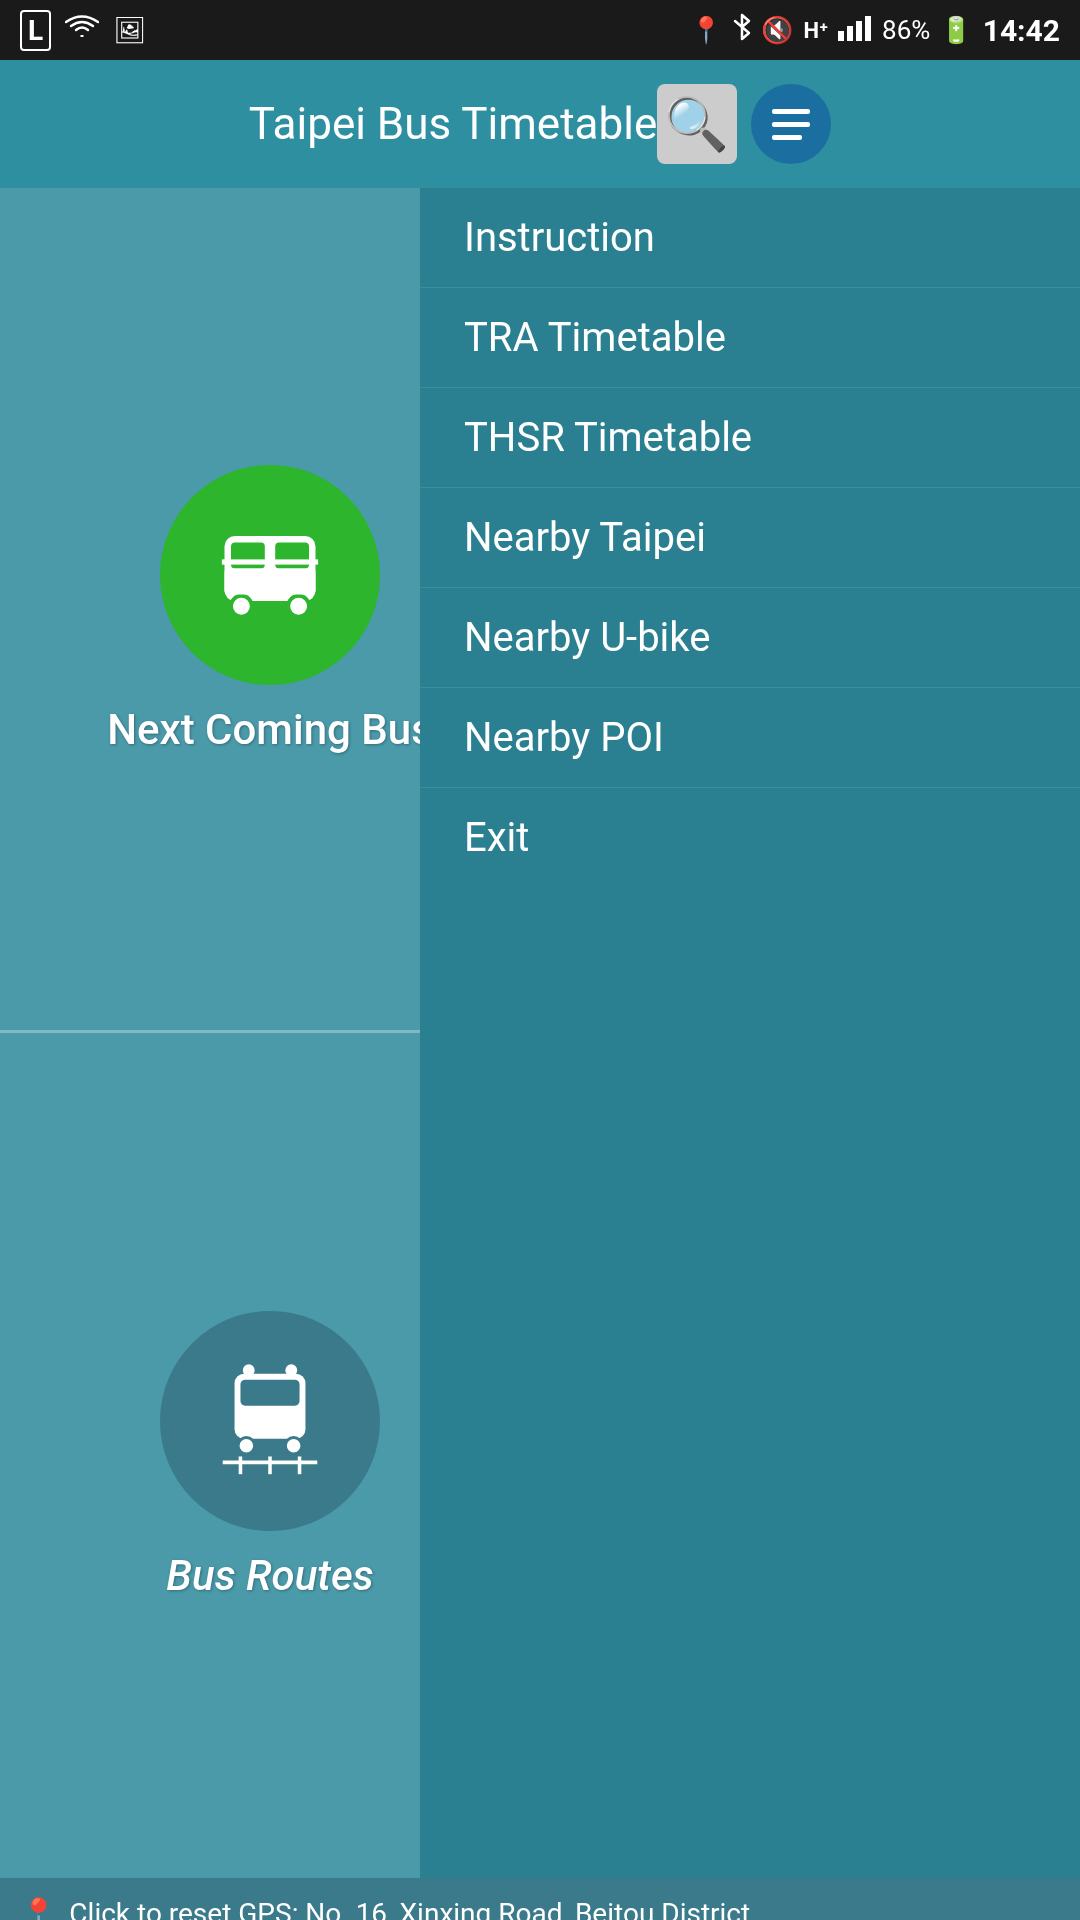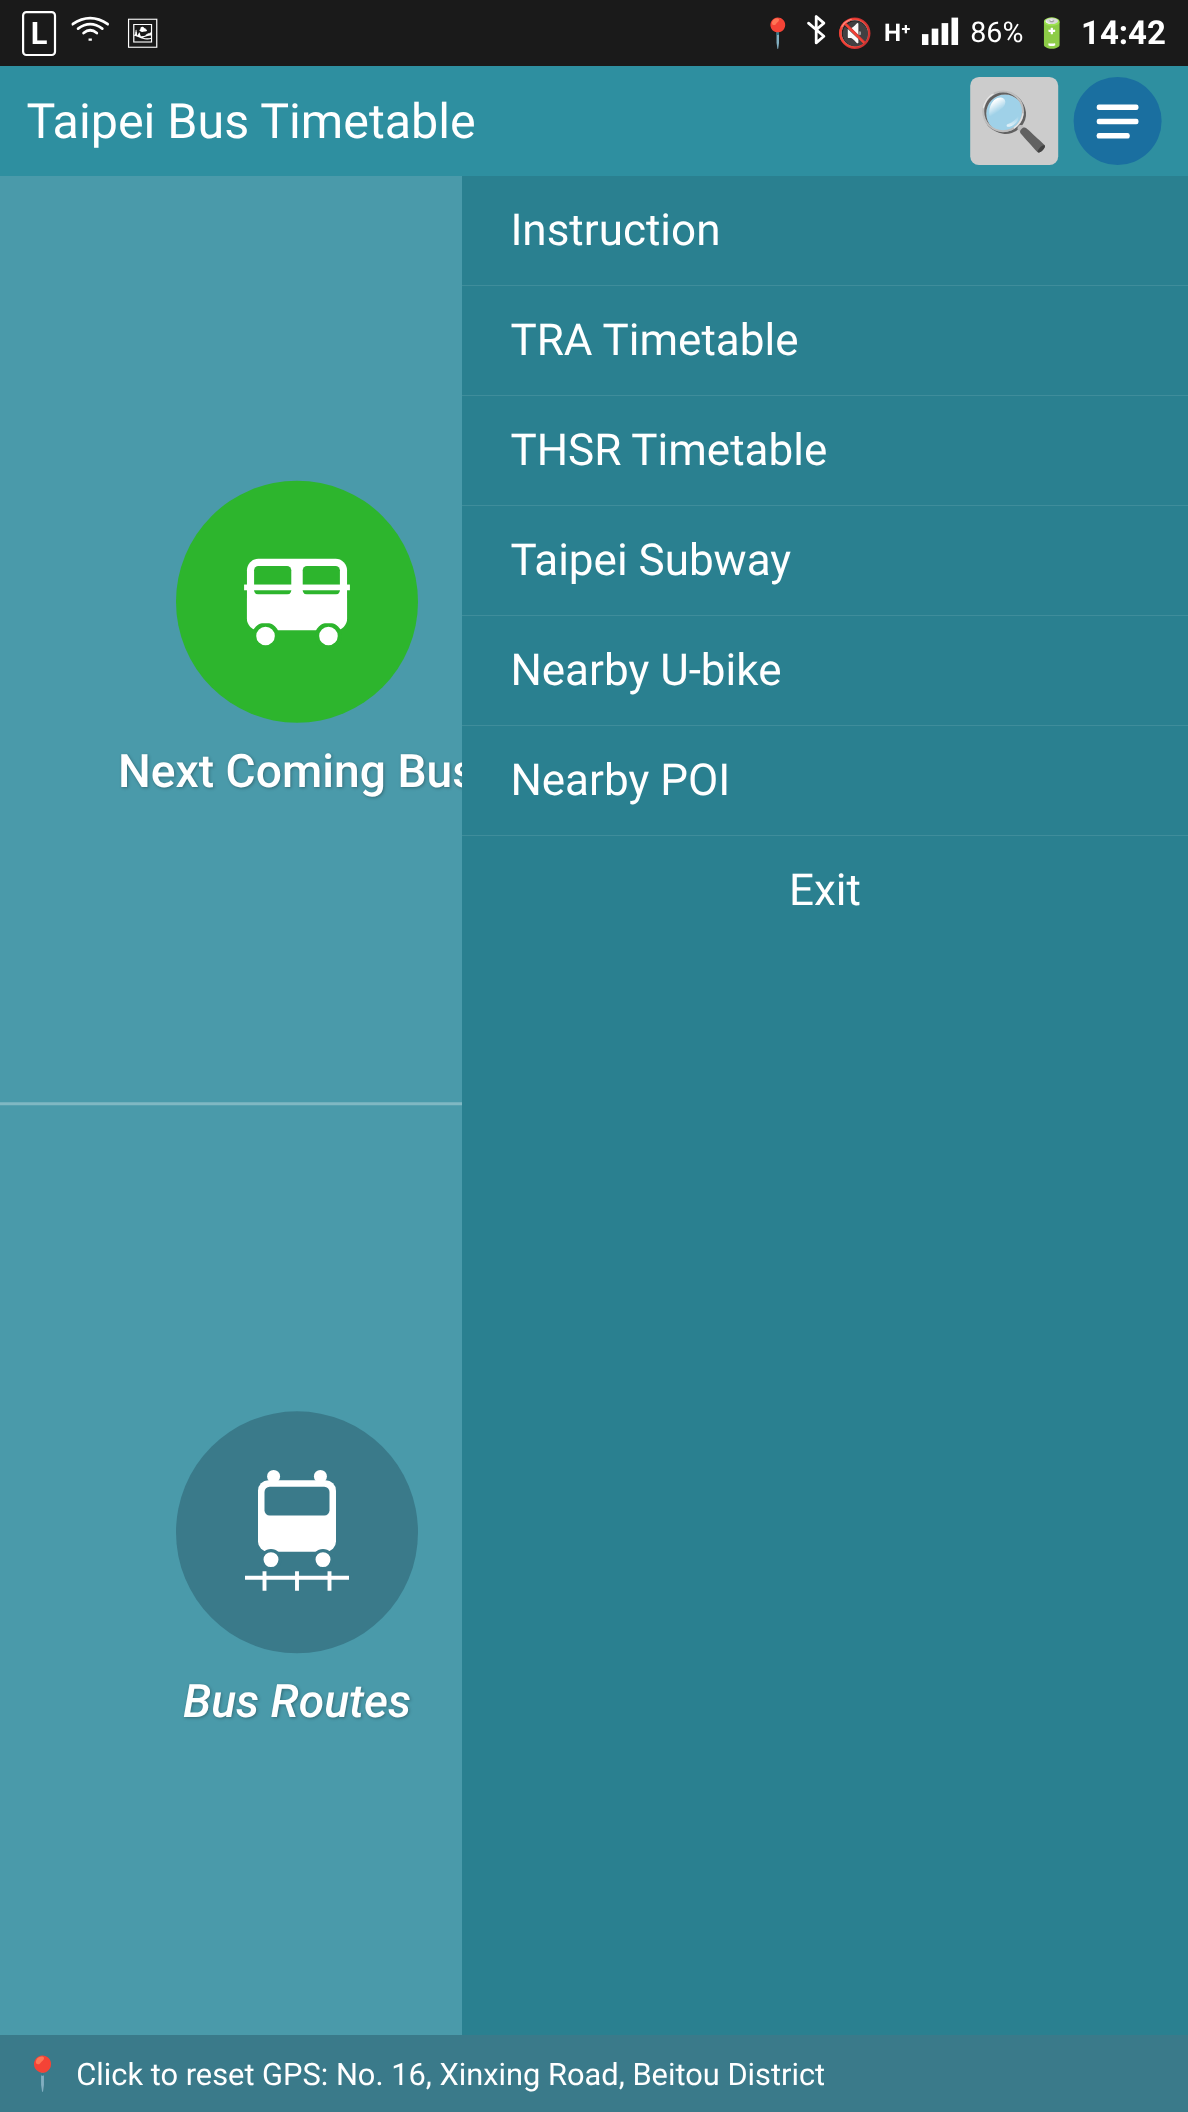--- a/index.html
+++ b/index.html
@@ -36,25 +36,25 @@
       font-size: 26px;
     }
     .status-time {
       font-size: 30px;
       font-weight: bold;
     }
 
     
     .app-bar {
       width: 100%;
-      height: 100px;
+      height: 128px;
       background: #2e8fa0;
       display: flex;
       align-items: center;
-      justify-content: space-between;
+      justify-content: center;
       padding: 0 24px;
     }
     .app-title {
       color: white;
       font-size: 44px;
       font-weight: 400;
     }
     .app-bar-icons {
       display: flex;
       align-items: center;
@@ -187,21 +187,20 @@
     }
     .dropdown-item {
       padding: 26px 44px;
       color: white;
       font-size: 40px;
       cursor: pointer;
       border-bottom: 1px solid rgba(255,255,255,0.1);
     }
     .dropdown-item:last-child {
       border-bottom: none;
-      text-align: center;
     }
 
     
     .status-footer {
       width: 100%;
       height: 70px;
       background: #3a7a8a;
       display: flex;
       align-items: center;
       padding: 0 20px;
@@ -335,21 +334,21 @@
         </svg>
       </div>
       <span class="tile-label">Direction Planning</span>
     </div>
   </div>
 
   <div class="dropdown-overlay">
     <div class="dropdown-item">Instruction</div>
     <div class="dropdown-item">TRA Timetable</div>
     <div class="dropdown-item">THSR Timetable</div>
-    <div class="dropdown-item">Taipei Subway</div>
+    <div class="dropdown-item">Nearby Taipei</div>
     <div class="dropdown-item">Nearby U-bike</div>
     <div class="dropdown-item">Nearby POI</div>
     <div class="dropdown-item">Exit</div>
   </div>
 
 </div>
 
 <div class="status-footer">
   <span class="footer-gps-icon">📍</span>
   <span class="footer-text">Click to reset GPS: No. 16, Xinxing Road, Beitou District</span>

